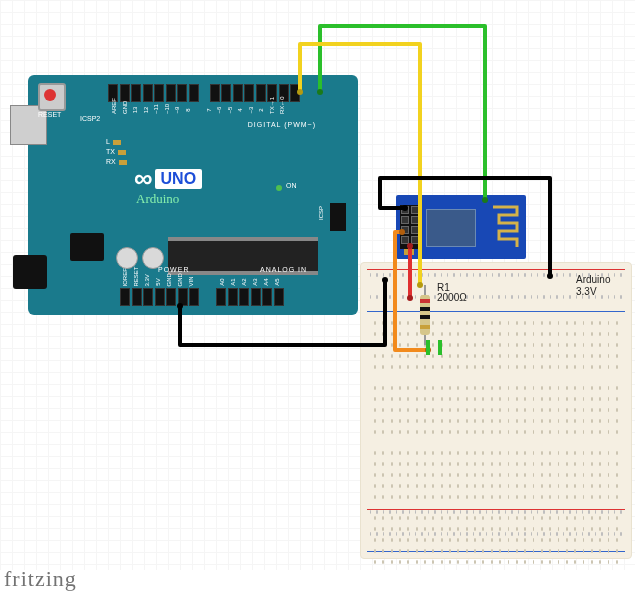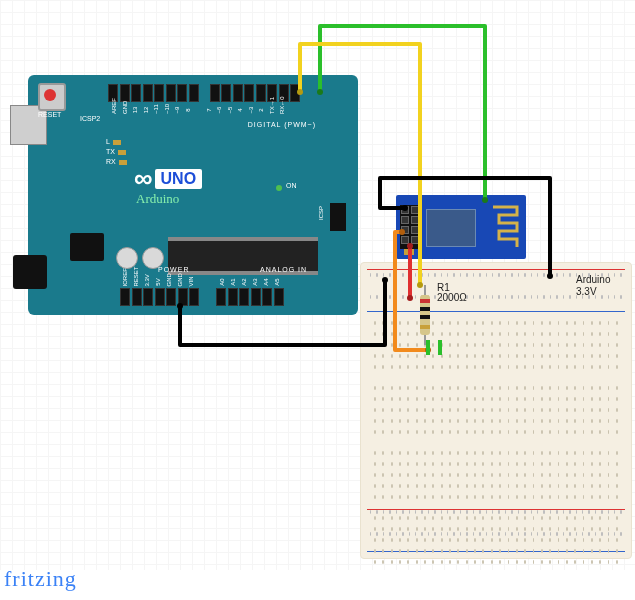--- a/index.html
+++ b/index.html
@@ -137,21 +137,21 @@
   .resistor:before{top:-10px;} .resistor:after{bottom:-10px;}
   .resistor .band{position:absolute;left:0;right:0;height:4px;}
   .resistor .b1{top:4px;background:#c33;}
   .resistor .b2{top:12px;background:#111;}
   .resistor .b3{top:20px;background:#111;}
   .resistor .b4{top:30px;background:#c8a03a;}
 
   .watermark{
     position:absolute;left:4px;bottom:8px;
     font-family:Georgia,'Times New Roman',serif;
-    font-size:22px;color:#3b82f6;letter-spacing:1px;
+    font-size:22px;color:#737373;letter-spacing:1px;
   }
 </style>
 </head>
 <body>
 
 <div class="grid-bg"></div>
 
 <div class="arduino">
   <div class="usb"></div>
   <div class="barrel"></div>

